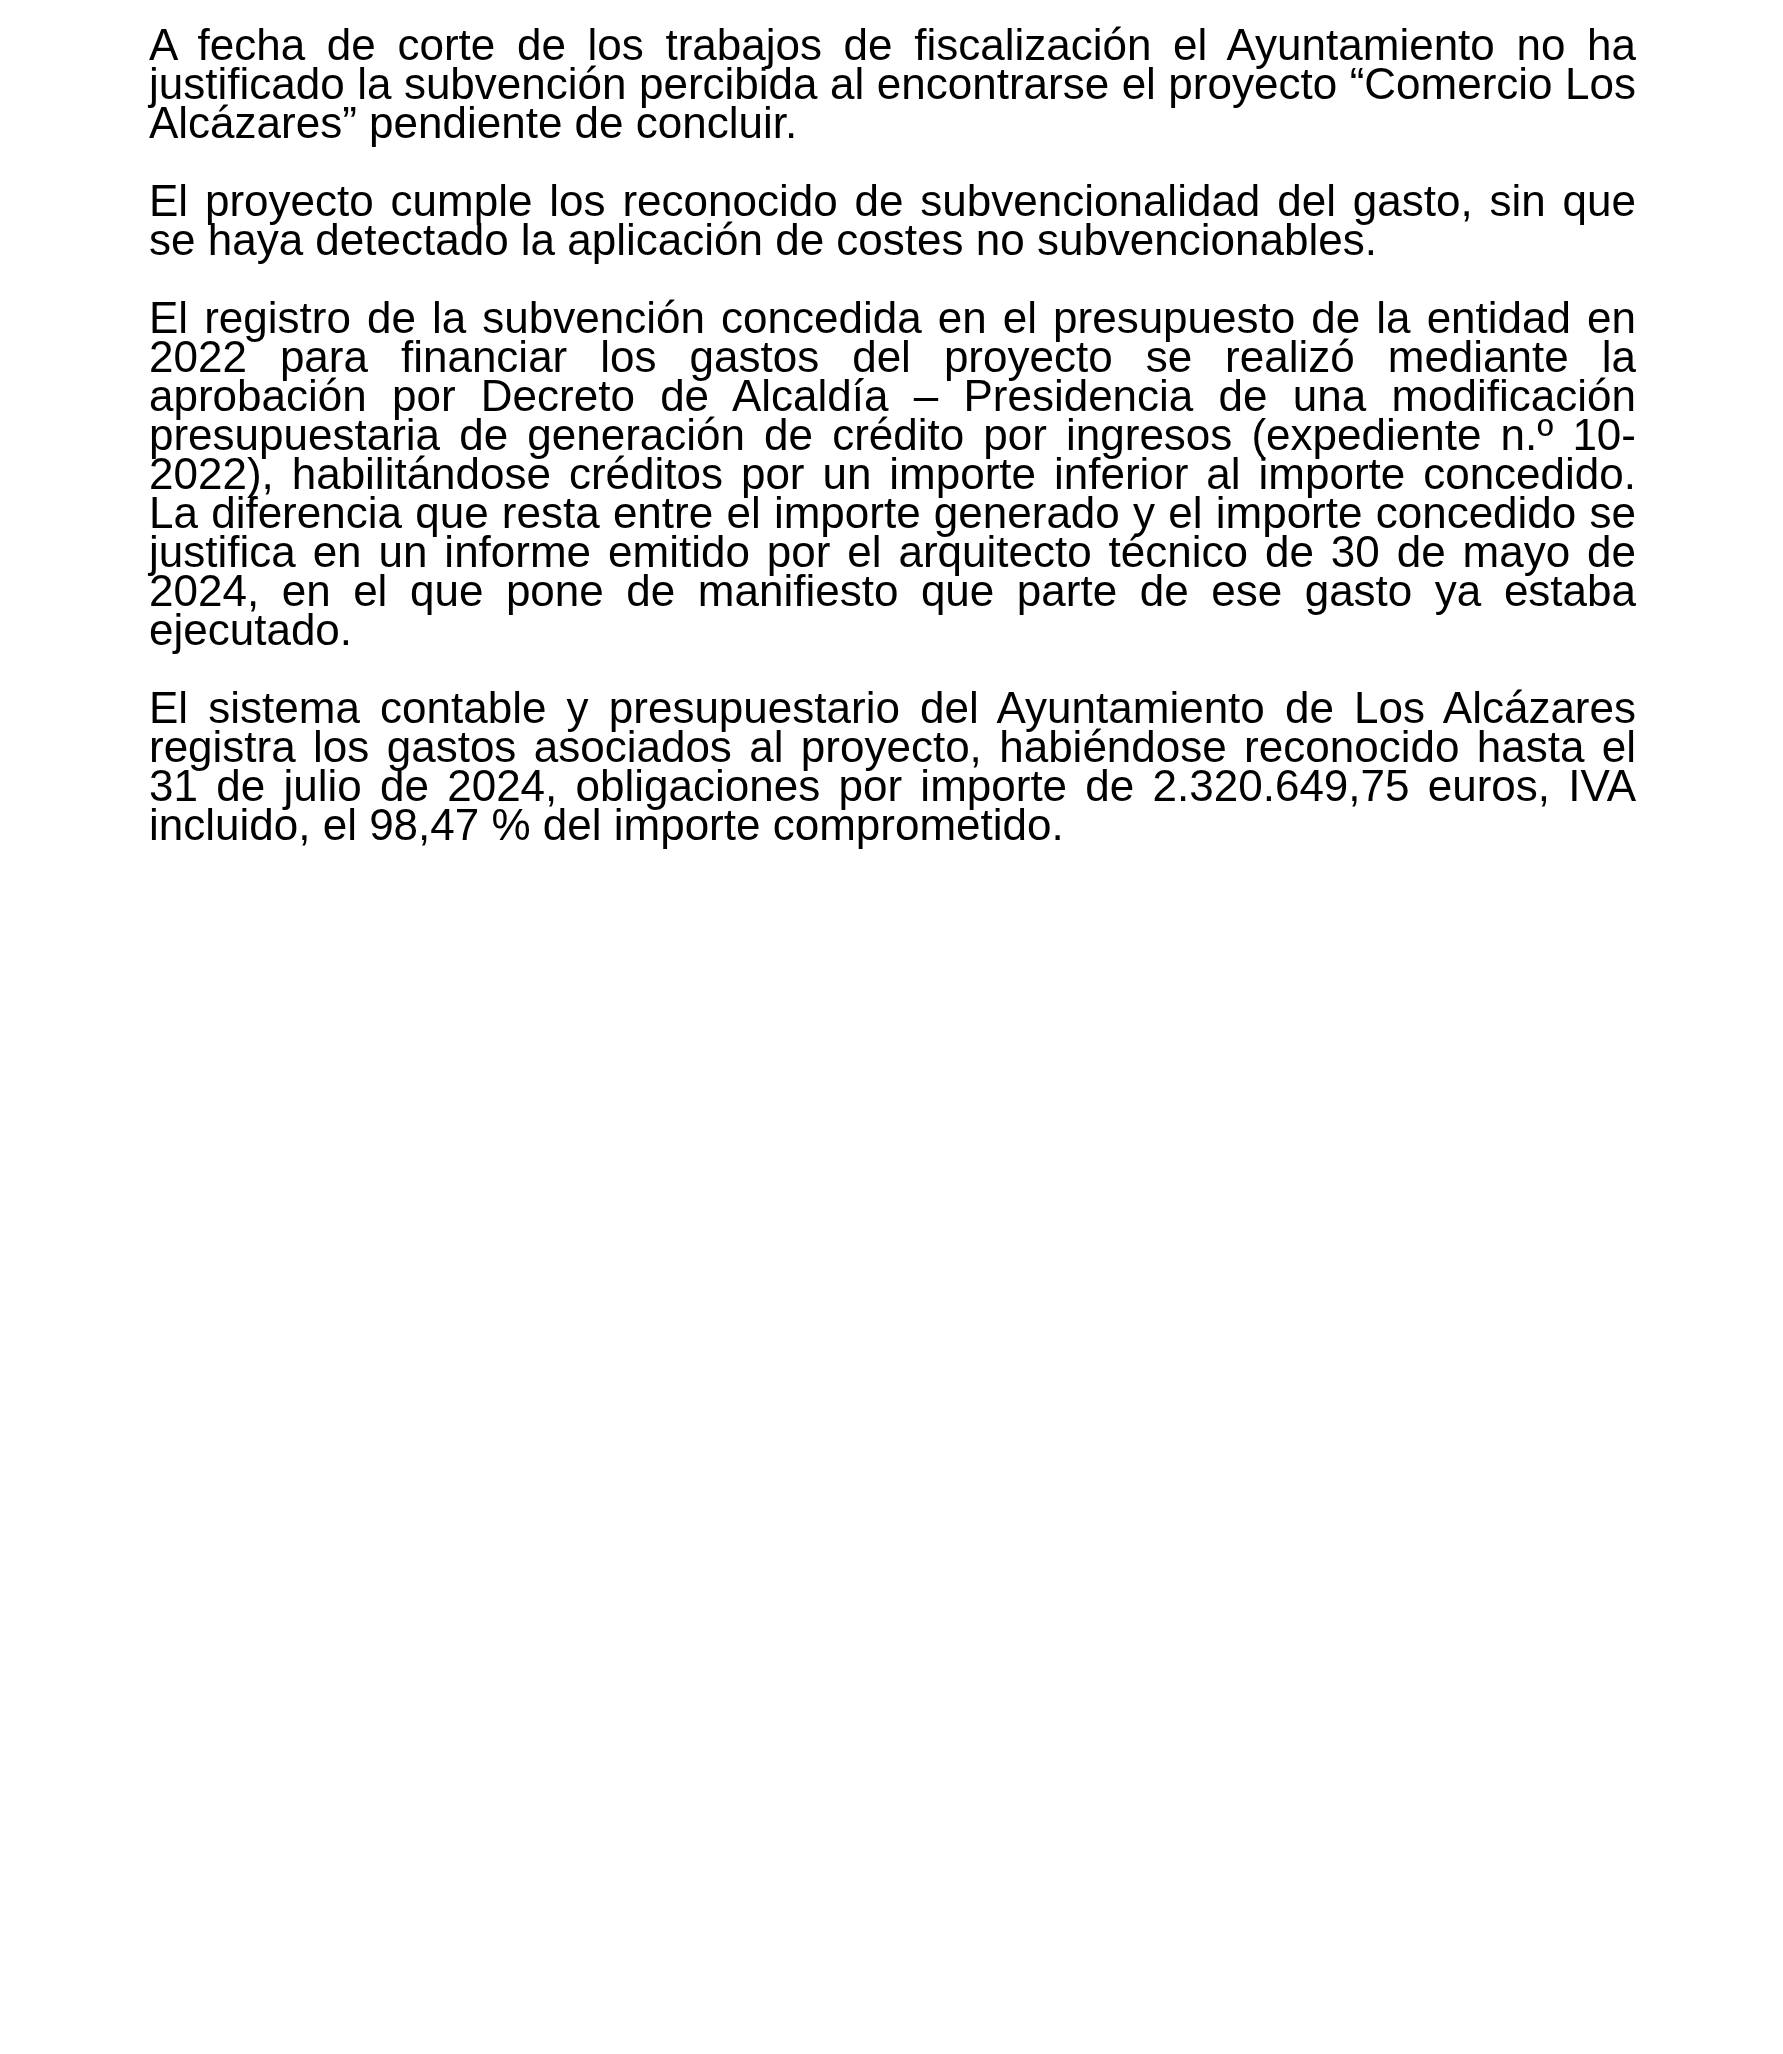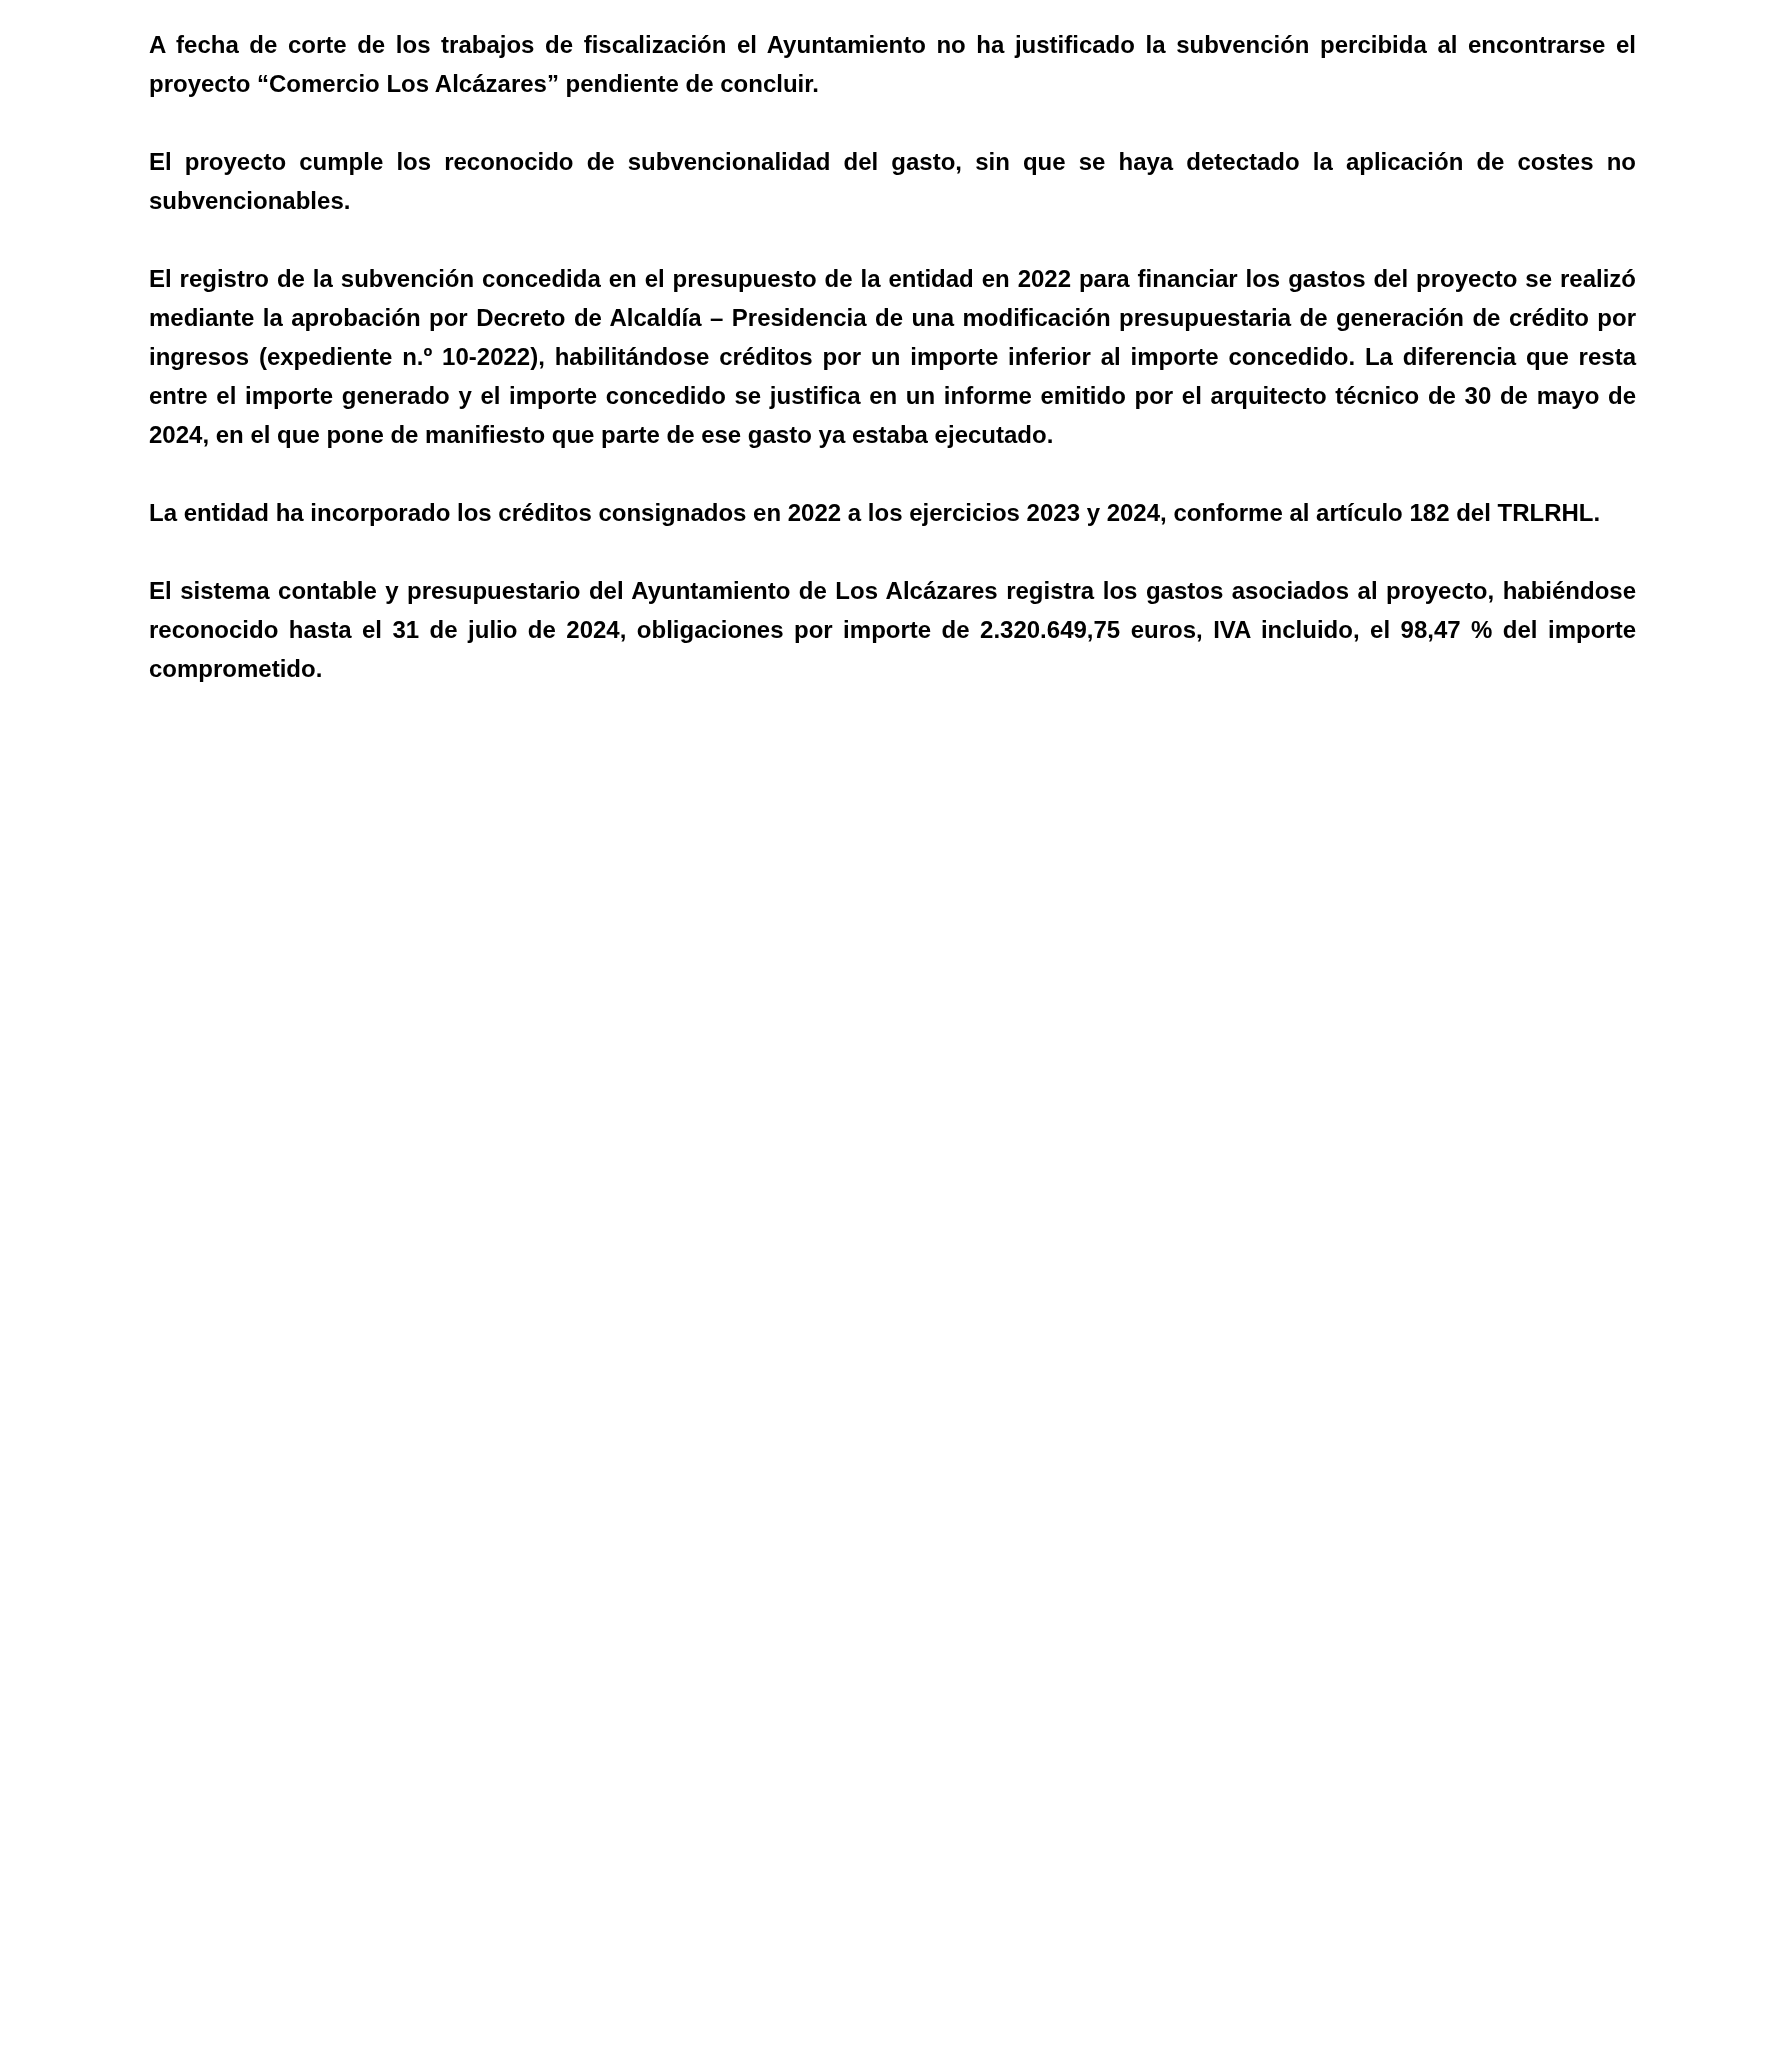--- a/index.html
+++ b/index.html
@@ -22,31 +22,29 @@
       width: 1487px;
     }
     .heading {
       font-size: 32px;
       line-height: 39px;
       margin: 0 0 39px 0;
       font-weight: normal;
       text-align: left;
     }
     .para {
-      font-size: 24px;
+      font-size: 44px;
       line-height: 39px;
       margin: 0 0 39px 0;
       text-align: justify;
       text-align-last: left;
-      font-weight: bold;
     }
   </style>
 </head>
 <body>
 
 <div class="page">
   <p class="para">A fecha de corte de los trabajos de fiscalización el Ayuntamiento no ha justificado la subvención percibida al encontrarse el proyecto “Comercio Los Alcázares” pendiente de concluir.</p>
   <p class="para">El proyecto cumple los reconocido de subvencionalidad del gasto, sin que se haya detectado la aplicación de costes no subvencionables.</p>
   <p class="para">El registro de la subvención concedida en el presupuesto de la entidad en 2022 para financiar los gastos del proyecto se realizó mediante la aprobación por Decreto de Alcaldía – Presidencia de una modificación presupuestaria de generación de crédito por ingresos (expediente n.º 10-2022), habilitándose créditos por un importe inferior al importe concedido. La diferencia que resta entre el importe generado y el importe concedido se justifica en un informe emitido por el arquitecto técnico de 30 de mayo de 2024, en el que pone de manifiesto que parte de ese gasto ya estaba ejecutado.</p>
-  <p class="para">La entidad ha incorporado los créditos consignados en 2022 a los ejercicios 2023 y 2024, conforme al artículo 182 del TRLRHL.</p>
   <p class="para">El sistema contable y presupuestario del Ayuntamiento de Los Alcázares registra los gastos asociados al proyecto, habiéndose reconocido hasta el 31 de julio de 2024, obligaciones por importe de 2.320.649,75 euros, IVA incluido, el 98,47 % del importe comprometido.</p>
 </div>
 
 
 </body></html>

